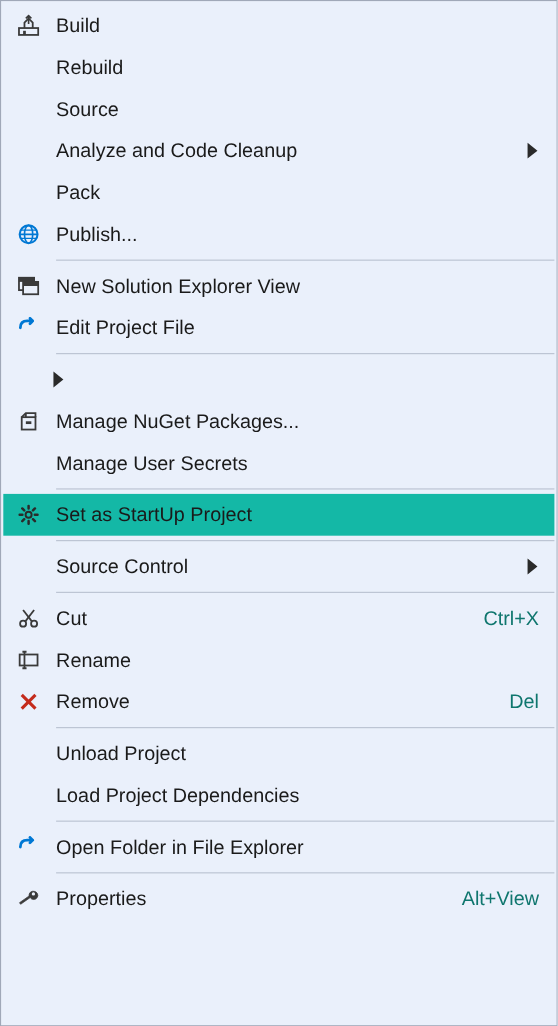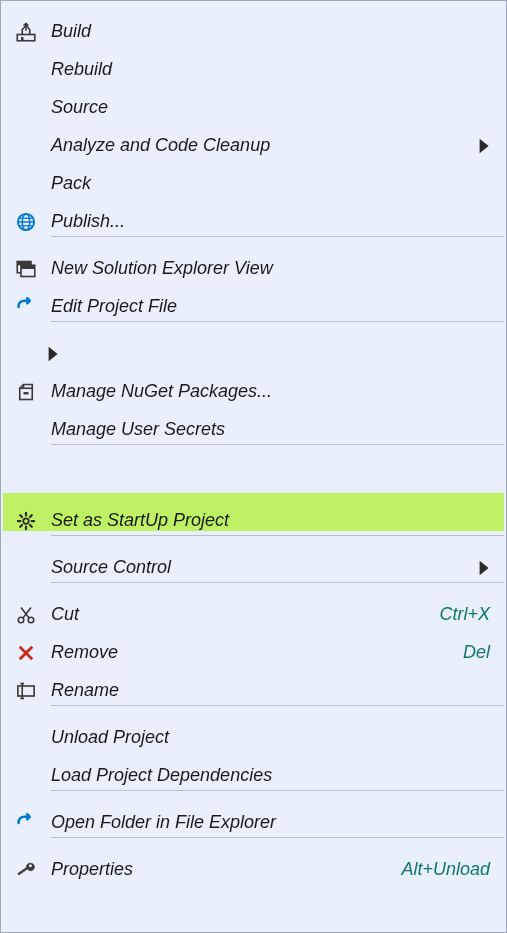--- a/index.html
+++ b/index.html
@@ -18,31 +18,29 @@
       background: #eaf0fb;
       border: 1px solid #a0a8b8;
       width: 507px;
       height: 933px;
       padding: 3px 2px;
       display: flex;
       flex-direction: column;
     }
     .menu-item {
       display: flex;
-      align-items: flex-end;
+      align-items: center;
       height: 38px;
       padding: 0 10px 0 4px;
       cursor: default;
       color: #1a1a1a;
       position: relative;
-      font-style: italic;
     }
     .menu-item.highlighted {
-      background: #bef264;
-      margin-top: 44px;
+      background: #14b8a6;
     }
     .icon-slot {
       width: 38px;
       display: flex;
       align-items: center;
       justify-content: center;
       flex-shrink: 0;
     }
     .menu-label {
       flex: 1;
@@ -190,38 +188,38 @@
           <line x1="5.5" y1="10.5" x2="12" y2="2" stroke="#3a3a3a" stroke-width="1.3"></line>
           <line x1="10.5" y1="10.5" x2="4" y2="2" stroke="#3a3a3a" stroke-width="1.3"></line>
         </svg>
       </span>
       <span class="menu-label">Cut</span>
       <span class="shortcut">Ctrl+X</span>
     </div>
     <div class="menu-item">
       <span class="icon-slot">
         <svg viewBox="0 0 16 16">
-          <line x1="3" y1="3" x2="13" y2="13" stroke="#c42b1c" stroke-width="2.2"></line>
-          <line x1="13" y1="3" x2="3" y2="13" stroke="#c42b1c" stroke-width="2.2"></line>
-        </svg>
-      </span>
-      <span class="menu-label">Remove</span>
-      <span class="shortcut">Del</span>
-    </div>
-    <div class="menu-item">
-      <span class="icon-slot">
-        <svg viewBox="0 0 16 16">
           <rect x="1.5" y="4" width="13" height="8" fill="none" stroke="#3a3a3a" stroke-width="1.3"></rect>
           <line x1="5" y1="2" x2="5" y2="14" stroke="#3a3a3a" stroke-width="1.3"></line>
           <line x1="3.5" y1="2" x2="6.5" y2="2" stroke="#3a3a3a" stroke-width="1.3"></line>
           <line x1="3.5" y1="14" x2="6.5" y2="14" stroke="#3a3a3a" stroke-width="1.3"></line>
         </svg>
       </span>
       <span class="menu-label">Rename</span>
     </div>
+    <div class="menu-item">
+      <span class="icon-slot">
+        <svg viewBox="0 0 16 16">
+          <line x1="3" y1="3" x2="13" y2="13" stroke="#c42b1c" stroke-width="2.2"></line>
+          <line x1="13" y1="3" x2="3" y2="13" stroke="#c42b1c" stroke-width="2.2"></line>
+        </svg>
+      </span>
+      <span class="menu-label">Remove</span>
+      <span class="shortcut">Del</span>
+    </div>
     <div class="separator"></div>
     <div class="menu-item">
       <span class="icon-slot"></span>
       <span class="menu-label">Unload Project</span>
     </div>
     <div class="menu-item">
       <span class="icon-slot"></span>
       <span class="menu-label">Load Project Dependencies</span>
     </div>
     <div class="separator"></div>
@@ -235,15 +233,15 @@
     </div>
     <div class="separator"></div>
     <div class="menu-item">
       <span class="icon-slot">
         <svg viewBox="0 0 16 16">
           <path d="M11 2 A3 3 0 1 1 9 7 L3 13 L2 12 L8 6 A3 3 0 0 1 11 2 Z" fill="#3a3a3a" stroke="#3a3a3a" stroke-width="0.5" transform="rotate(10 8 8)"></path>
           <circle cx="11.5" cy="4.5" r="1.2" fill="#eaf0fb"></circle>
         </svg>
       </span>
       <span class="menu-label">Properties</span>
-      <span class="shortcut">Alt+Unload</span>
+      <span class="shortcut">Alt+View</span>
     </div>
   </div>
 
 </body></html>

